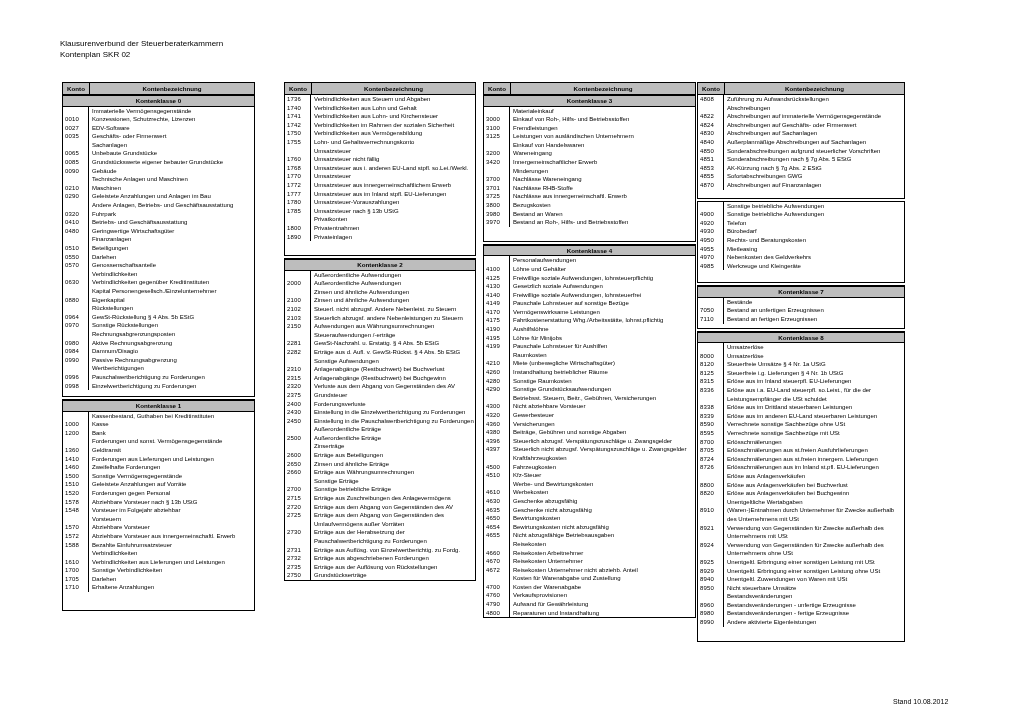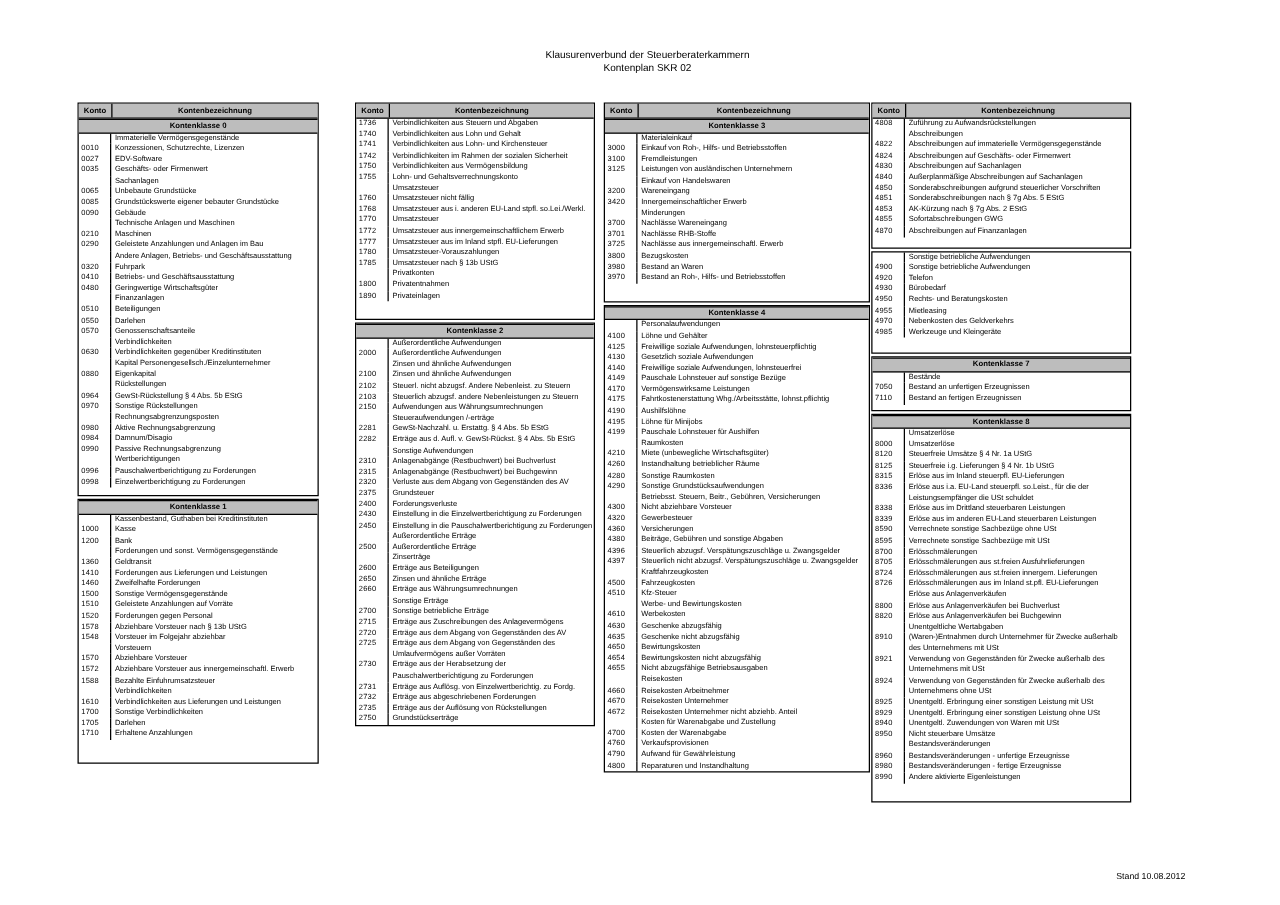--- a/index.html
+++ b/index.html
@@ -1,18 +1,18 @@
 <!DOCTYPE html>
 <html><head>
 <meta charset="utf-8">
 <style>
   html,body{margin:0;padding:0;}
   body{width:1024px;height:724px;background:#ffffff;position:relative;
        font-family:"Liberation Sans",sans-serif;color:#000;overflow:hidden;}
-  .title-block{position:absolute;left:60px;top:39px;width:916px;text-align:center;
+  .title-block{position:absolute;left:60px;top:39px;width:916px;
                font-size:8px;line-height:10.5px;}
   .col{position:absolute;top:82px;}
   #col1{left:62px;width:193px;}
   #col2{left:284px;width:192px;}
   #col3{left:483px;width:213px;}
   #col4{left:697px;width:208px;}
   .box{border:1.5px solid #000;margin-bottom:2px;background:#fff;box-sizing:border-box;}
   .hdr{display:flex;background:#bdbdbd;border-bottom:1.2px solid #000;
        font-size:6.2px;line-height:11px;height:11px;font-weight:bold;}
   .hk{width:26px;flex:none;text-align:center;border-right:1px solid #000;}

